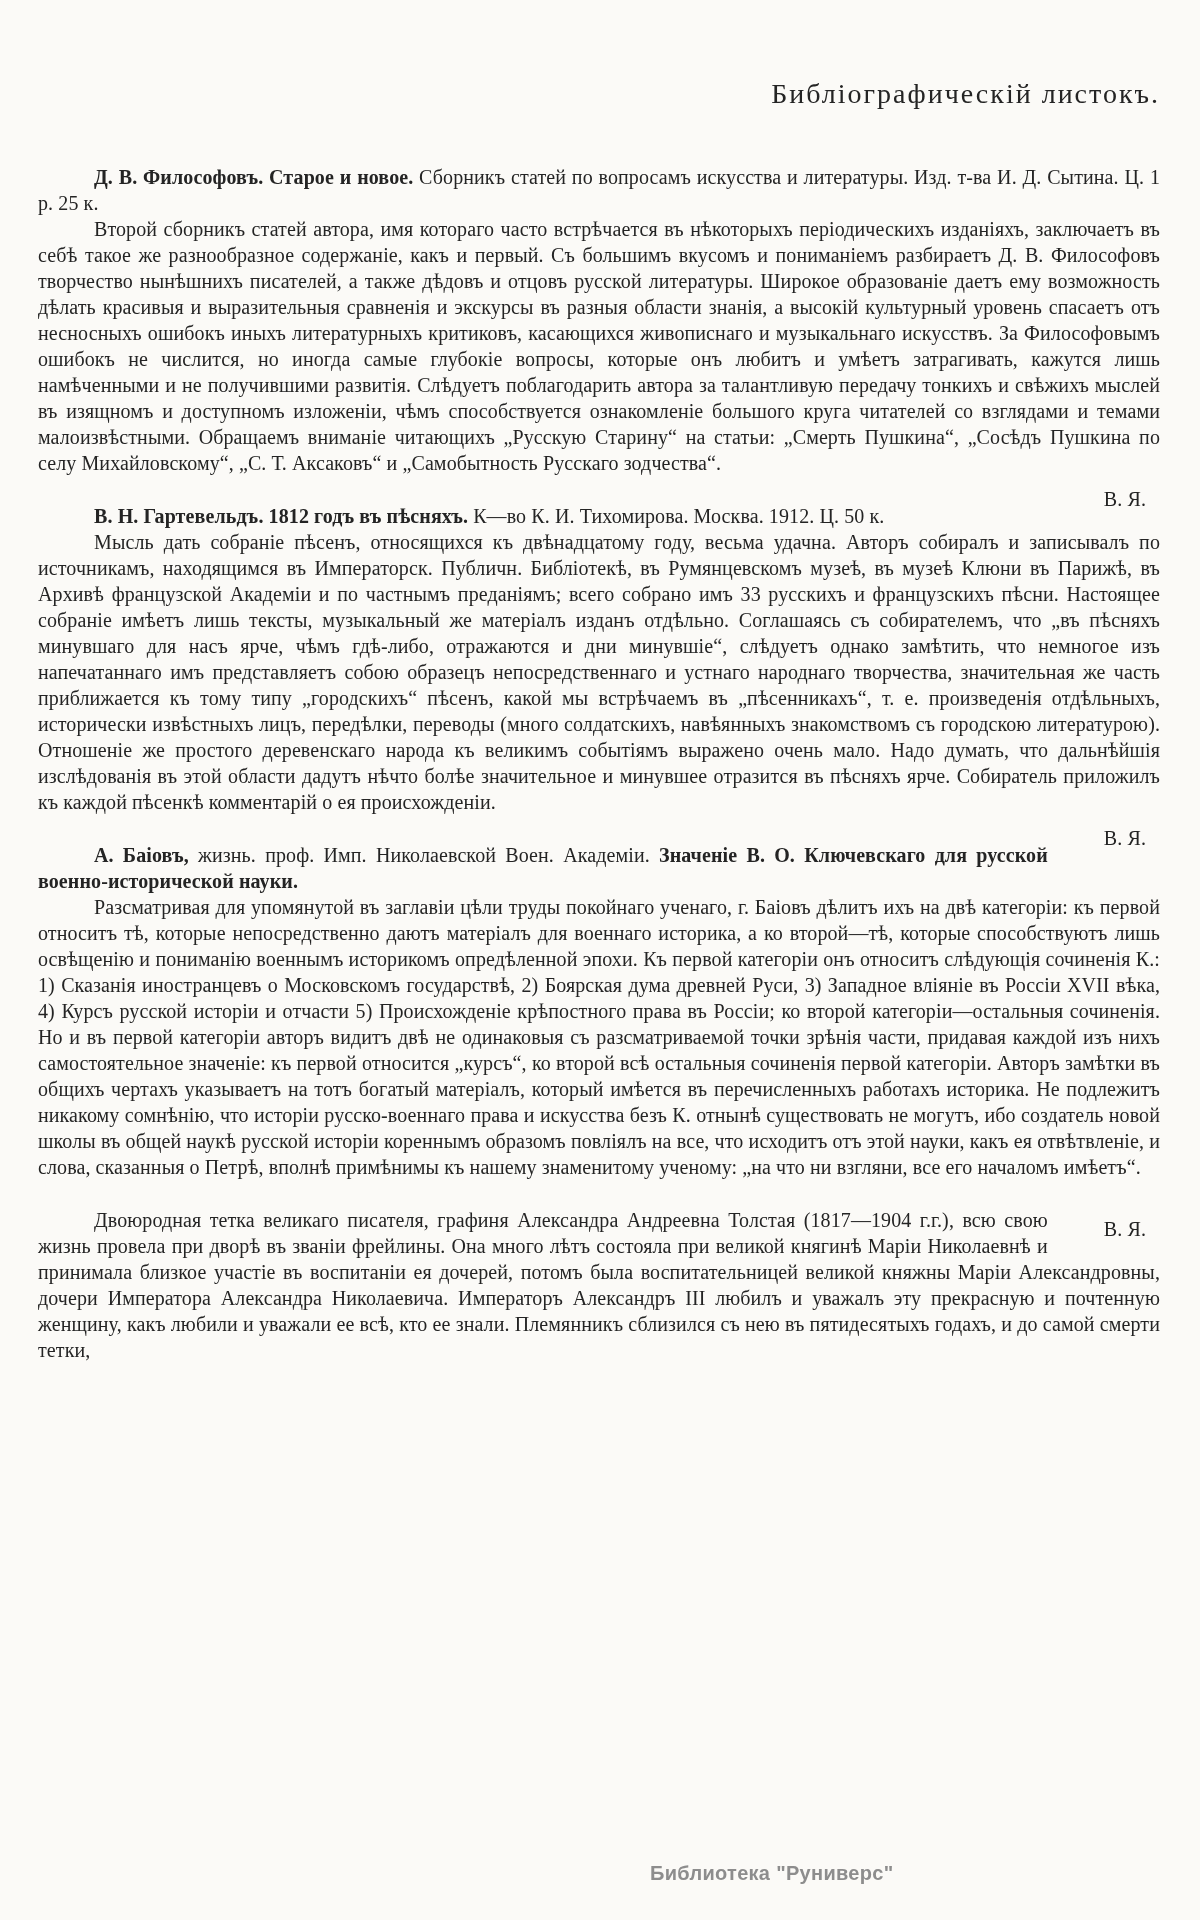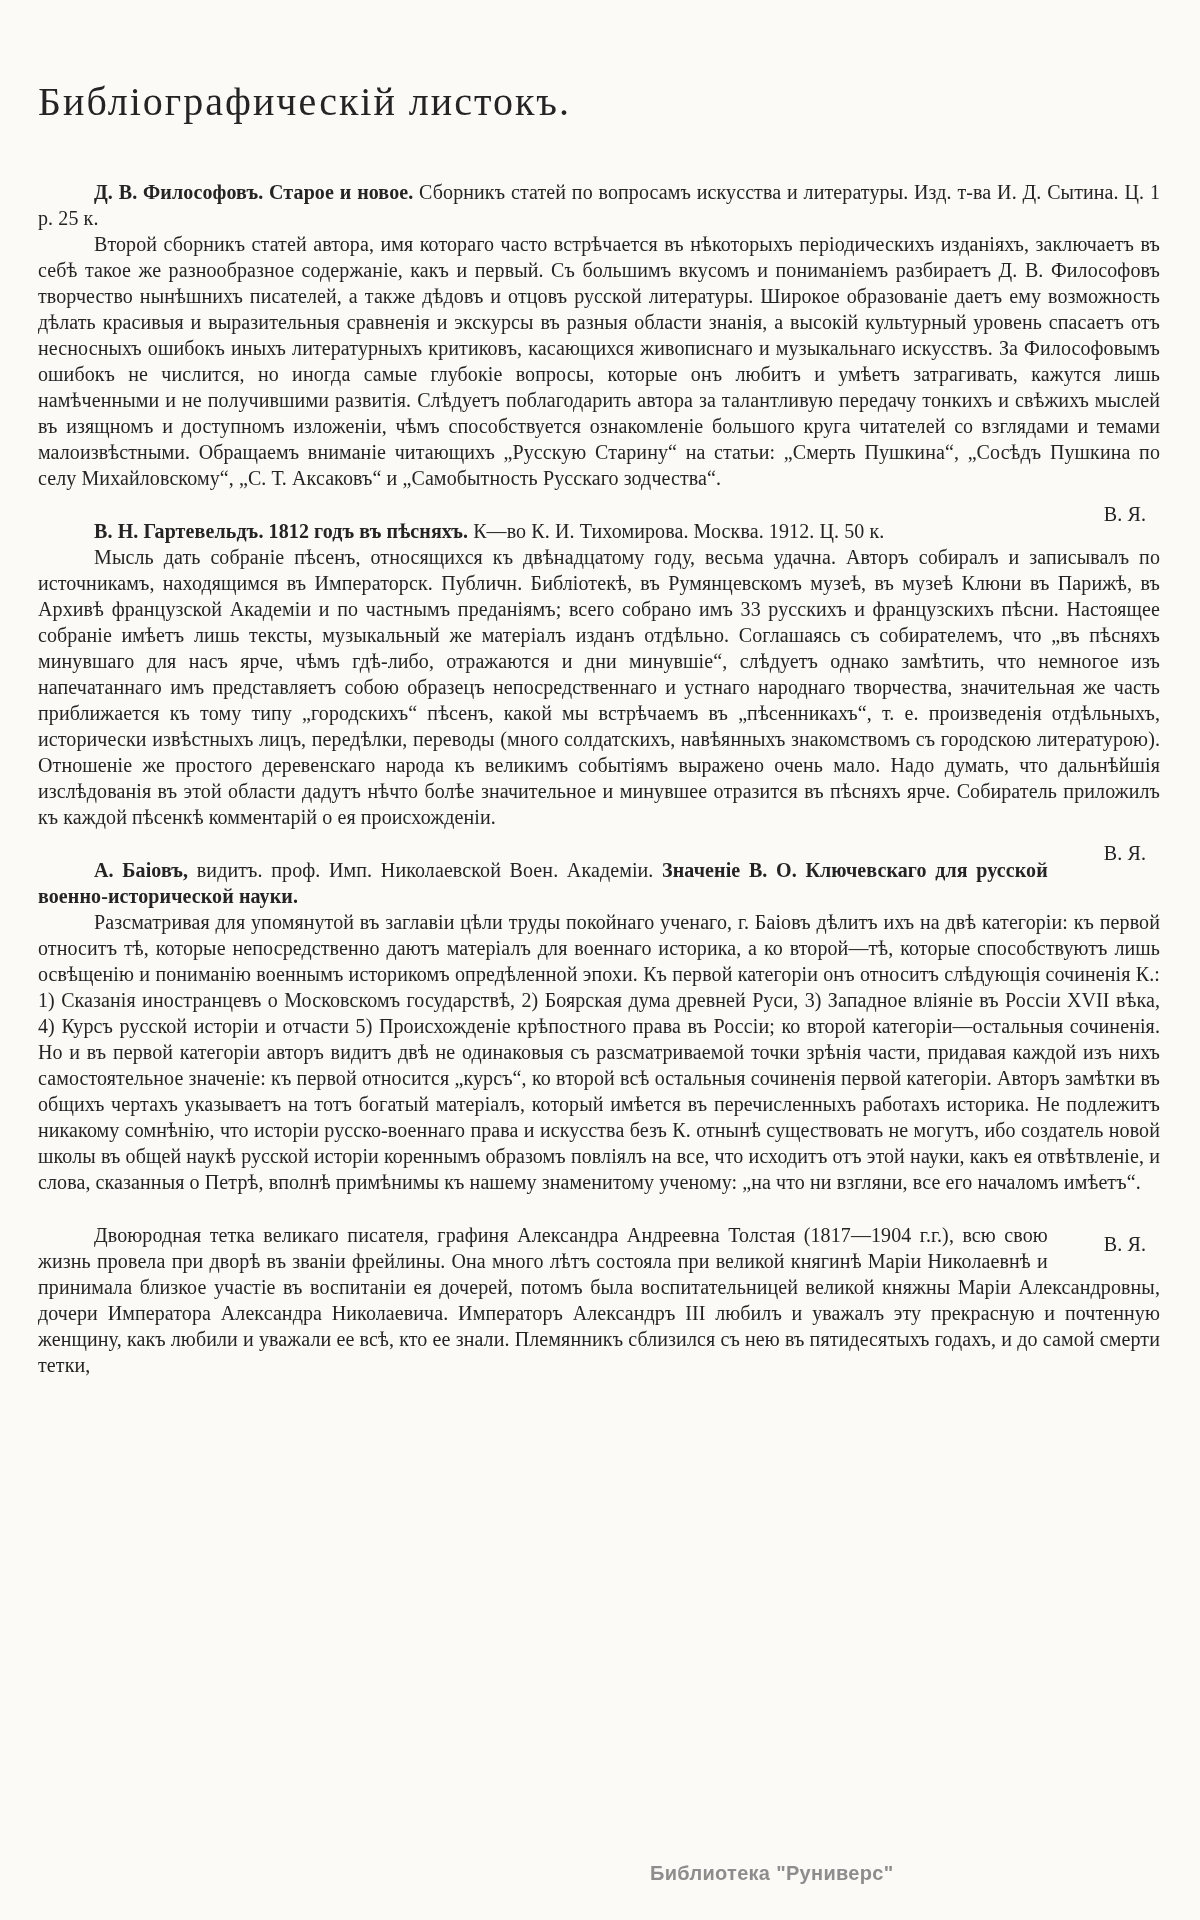--- a/index.html
+++ b/index.html
@@ -9,22 +9,22 @@
     background: #fbfaf7;
     color: #242424;
     font-family: "Liberation Serif", "DejaVu Serif", serif;
     position: relative;
     overflow: hidden;
   }
   .page {
     padding: 60px 40px 0 38px;
   }
   .title {
-    text-align: left;
-    font-size: 40px;
+    text-align: right;
+    font-size: 28px;
     font-weight: 500;
     letter-spacing: 2px;
     margin: 18px 0 54px 0;
   }
   .entry { margin-bottom: 27px; }
   .entry p {
     margin: 0;
     text-align: justify;
     font-size: 20px;
     line-height: 26px;
@@ -56,21 +56,21 @@
     <p class="heading"><span class="seg-bold">Д. В. Философовъ. Старое и новое.</span><span> Сборникъ статей по вопросамъ искусства и литературы. Изд. т-ва И. Д. Сытина. Ц. 1 р. 25 к.</span><span class="seg-bold"></span></p>
     <p class="body-par"><span>Второй сборникъ статей автора, имя котораго часто встрѣчается въ нѣкоторыхъ періодическихъ изданіяхъ, заключаетъ въ себѣ такое же разнообразное содержаніе, какъ и первый. Съ большимъ вкусомъ и пониманіемъ разбираетъ Д. В. Философовъ творчество нынѣшнихъ писателей, а также дѣдовъ и отцовъ русской литературы. Широкое образованіе даетъ ему возможность дѣлать красивыя и выразительныя сравненія и экскурсы въ разныя области знанія, а высокій культурный уровень спасаетъ отъ несносныхъ ошибокъ иныхъ литературныхъ критиковъ, касающихся живописнаго и музыкальнаго искусствъ. За Философовымъ ошибокъ не числится, но иногда самые глубокіе вопросы, которые онъ любитъ и умѣетъ затрагивать, кажутся лишь намѣченными и не получившими развитія. Слѣдуетъ поблагодарить автора за талантливую передачу тонкихъ и свѣжихъ мыслей въ изящномъ и доступномъ изложеніи, чѣмъ способствуется ознакомленіе большого круга читателей со взглядами и темами малоизвѣстными. Обращаемъ вниманіе читающихъ „Русскую Старину“ на статьи: „Смерть Пушкина“, „Сосѣдъ Пушкина по селу Михайловскому“, „С. Т. Аксаковъ“ и „Самобытность Русскаго зодчества“.</span><span class="sig">В. Я.</span></p>
   </section>
 
   <section class="entry">
     <p class="heading"><span class="seg-bold">В. Н. Гартевельдъ. 1812 годъ въ пѣсняхъ.</span><span> К—во К. И. Тихомирова. Москва. 1912. Ц. 50 к.</span><span class="seg-bold"></span></p>
     <p class="body-par"><span>Мысль дать собраніе пѣсенъ, относящихся къ двѣнадцатому году, весьма удачна. Авторъ собиралъ и записывалъ по источникамъ, находящимся въ Императорск. Публичн. Библіотекѣ, въ Румянцевскомъ музеѣ, въ музеѣ Клюни въ Парижѣ, въ Архивѣ французской Академіи и по частнымъ преданіямъ; всего собрано имъ 33 русскихъ и французскихъ пѣсни. Настоящее собраніе имѣетъ лишь тексты, музыкальный же матеріалъ изданъ отдѣльно. Соглашаясь съ собирателемъ, что „въ пѣсняхъ минувшаго для насъ ярче, чѣмъ гдѣ-либо, отражаются и дни минувшіе“, слѣдуетъ однако замѣтить, что немногое изъ напечатаннаго имъ представляетъ собою образецъ непосредственнаго и устнаго народнаго творчества, значительная же часть приближается къ тому типу „городскихъ“ пѣсенъ, какой мы встрѣчаемъ въ „пѣсенникахъ“, т. е. произведенія отдѣльныхъ, исторически извѣстныхъ лицъ, передѣлки, переводы (много солдатскихъ, навѣянныхъ знакомствомъ съ городскою литературою). Отношеніе же простого деревенскаго народа къ великимъ событіямъ выражено очень мало. Надо думать, что дальнѣйшія изслѣдованія въ этой области дадутъ нѣчто болѣе значительное и минувшее отразится въ пѣсняхъ ярче. Собиратель приложилъ къ каждой пѣсенкѣ комментарій о ея происхожденіи.</span><span class="sig">В. Я.</span></p>
   </section>
 
   <section class="entry">
-    <p class="heading"><span class="seg-bold">А. Баіовъ,</span><span> видитъ. проф. Имп. Николаевской Воен. Академіи. </span><span class="seg-bold">Значеніе В. О. Ключевскаго для русской военно-исторической науки.</span></p>
+    <p class="heading"><span class="seg-bold">А. Баіовъ,</span><span> жизнь. проф. Имп. Николаевской Воен. Академіи. </span><span class="seg-bold">Значеніе В. О. Ключевскаго для русской военно-исторической науки.</span></p>
     <p class="body-par"><span>Разсматривая для упомянутой въ заглавіи цѣли труды покойнаго ученаго, г. Баіовъ дѣлитъ ихъ на двѣ категоріи: къ первой относитъ тѣ, которые непосредственно даютъ матеріалъ для военнаго историка, а ко второй—тѣ, которые способствуютъ лишь освѣщенію и пониманію военнымъ историкомъ опредѣленной эпохи. Къ первой категоріи онъ относитъ слѣдующія сочиненія К.: 1) Сказанія иностранцевъ о Московскомъ государствѣ, 2) Боярская дума древней Руси, 3) Западное вліяніе въ Россіи XVII вѣка, 4) Курсъ русской исторіи и отчасти 5) Происхожденіе крѣпостного права въ Россіи; ко второй категоріи—остальныя сочиненія. Но и въ первой категоріи авторъ видитъ двѣ не одинаковыя съ разсматриваемой точки зрѣнія части, придавая каждой изъ нихъ самостоятельное значеніе: къ первой относится „курсъ“, ко второй всѣ остальныя сочиненія первой категоріи. Авторъ замѣтки въ общихъ чертахъ указываетъ на тотъ богатый матеріалъ, который имѣется въ перечисленныхъ работахъ историка. Не подлежитъ никакому сомнѣнію, что исторіи русско-военнаго права и искусства безъ К. отнынѣ существовать не могутъ, ибо создатель новой школы въ общей наукѣ русской исторіи кореннымъ образомъ повліялъ на все, что исходитъ отъ этой науки, какъ ея отвѣтвленіе, и слова, сказанныя о Петрѣ, вполнѣ примѣнимы къ нашему знаменитому ученому: „на что ни взгляни, все его началомъ имѣетъ“.</span><span class="sig">В. Я.</span></p>
   </section>
 
   <section class="entry">
     <p class="body-par"><span>Двоюродная тетка великаго писателя, графиня Александра Андреевна Толстая (1817—1904 г.г.), всю свою жизнь провела при дворѣ въ званіи фрейлины. Она много лѣтъ состояла при великой княгинѣ Маріи Николаевнѣ и принимала близкое участіе въ воспитаніи ея дочерей, потомъ была воспитательницей великой княжны Маріи Александровны, дочери Императора Александра Николаевича. Императоръ Александръ III любилъ и уважалъ эту прекрасную и почтенную женщину, какъ любили и уважали ее всѣ, кто ее знали. Племянникъ сблизился съ нею въ пятидесятыхъ годахъ, и до самой смерти тетки,</span><span class="sig"></span></p>
   </section>
 
 </div>
 
 <div class="watermark">Библиотека "Руниверс"</div>

